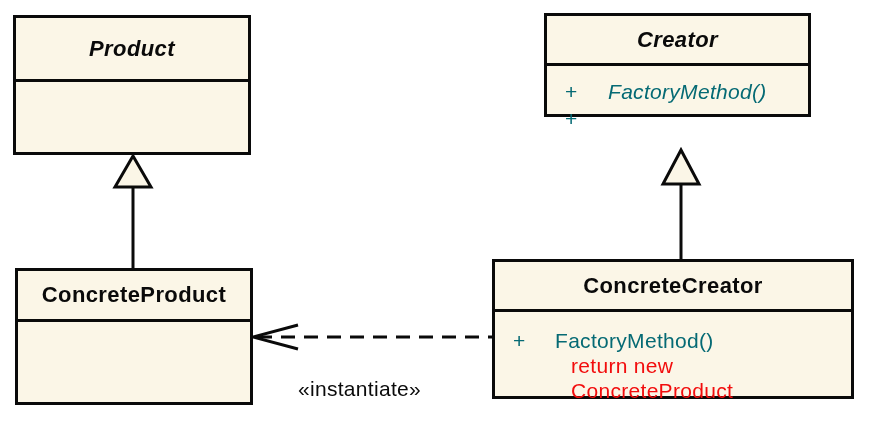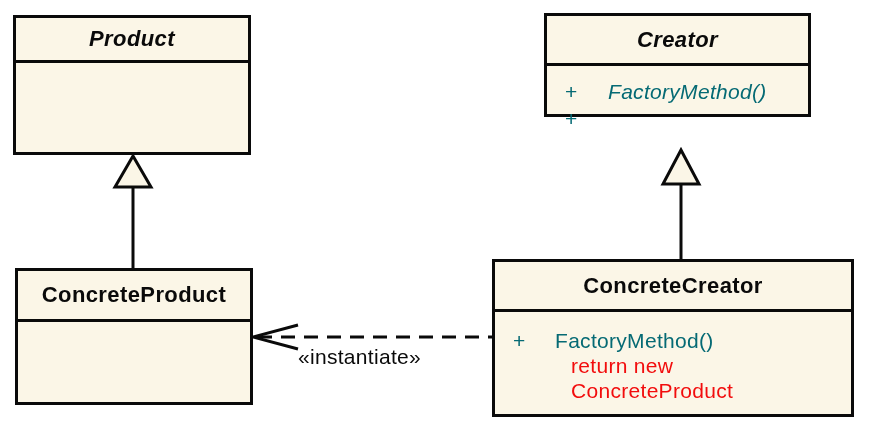--- a/index.html
+++ b/index.html
@@ -54,20 +54,21 @@
   #creator-body .vis { width: 43px; }
   #concrete-creator-body { padding: 16px 0 0 18px; line-height: 25px; }
   #concrete-creator-body .vis { width: 42px; }
   #concrete-creator-body .code-line { padding-left: 58px; }
   .edge-label {
     position: absolute;
     font-size: 21px;
     color: var(--label_text, #0a0a0a);
     letter-spacing: 0.3px;
     white-space: pre;
+    margin-top: 32px;
   }
 </style>
 </head>
 <body>
 
 <div id="canvas">
 
   <svg id="wires" viewBox="0 0 874 431" xmlns="http://www.w3.org/2000/svg">
 
     <g>
@@ -80,21 +81,21 @@
       <polygon points="681,150 663,184 699,184" fill="#FBF6E7" stroke="#0a0a0a" stroke-width="3"></polygon>
     </g>
 
     <g>
       <line x1="258" y1="337" x2="492" y2="337" stroke="#0a0a0a" stroke-width="3" stroke-dasharray="14 9"></line>
       <polyline points="298,325 253,337 298,349" fill="none" stroke="#0a0a0a" stroke-width="3"></polyline>
     </g>
   </svg>
 
   <div class="uml-class" style="left:13px; top:15px; width:238px; height:140px;">
-    <div class="uml-title abstract" style="height:45px;">Product</div>
+    <div class="uml-title abstract" style="height:64px;">Product</div>
     <div class="uml-body"></div>
   </div>
 
   <div class="uml-class" style="left:544px; top:13px; width:267px; height:104px;">
     <div class="uml-title abstract" style="height:50px;">Creator</div>
     <div class="uml-body" id="creator-body">
       <div class="method-row italic">
         <span class="vis">+</span>
         <span class="mname">FactoryMethod()</span>
       </div>
@@ -102,21 +103,21 @@
         <span class="vis">+</span>
       </div>
     </div>
   </div>
 
   <div class="uml-class" style="left:15px; top:268px; width:238px; height:137px;">
     <div class="uml-title" style="height:51px;">ConcreteProduct</div>
     <div class="uml-body"></div>
   </div>
 
-  <div class="uml-class" style="left:492px; top:259px; width:362px; height:158px;">
+  <div class="uml-class" style="left:492px; top:259px; width:362px; height:140px;">
     <div class="uml-title" style="height:50px;">ConcreteCreator</div>
     <div class="uml-body" id="concrete-creator-body">
       <div class="method-row">
         <span class="vis">+</span>
         <span class="mname">FactoryMethod()</span>
       </div>
       <div class="code-line">return new</div>
       <div class="code-line">ConcreteProduct</div>
     </div>
   </div>

